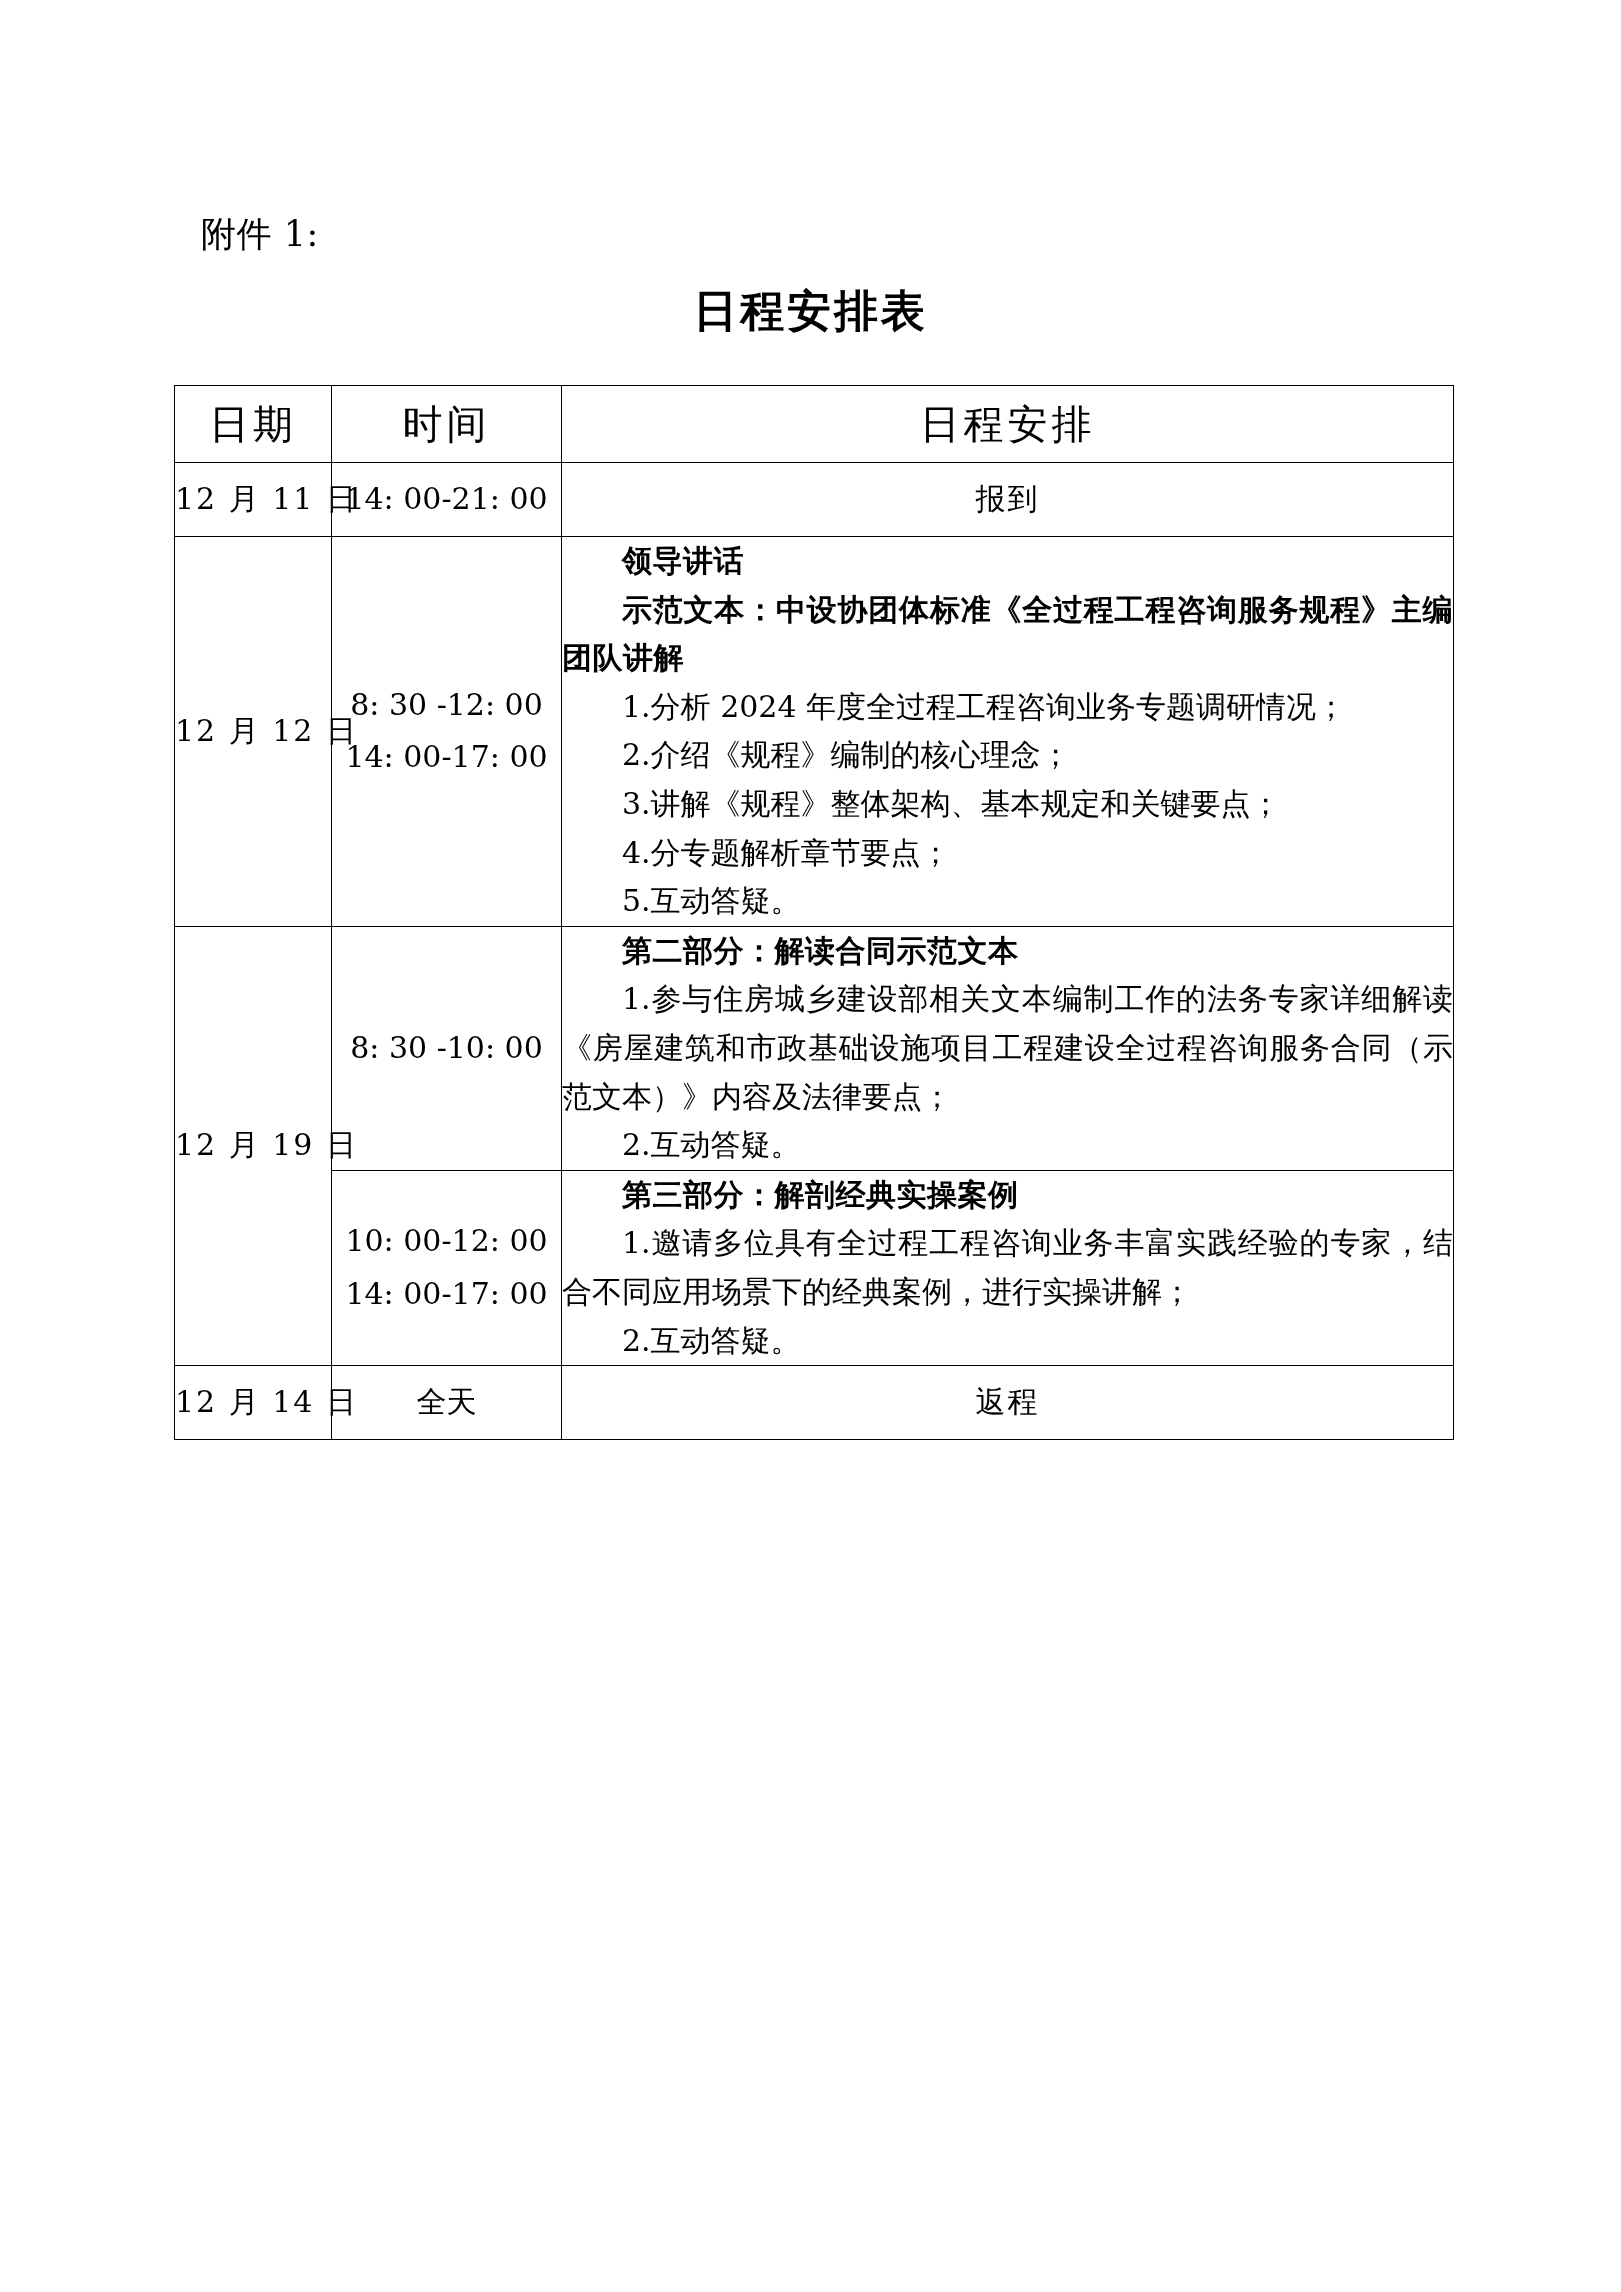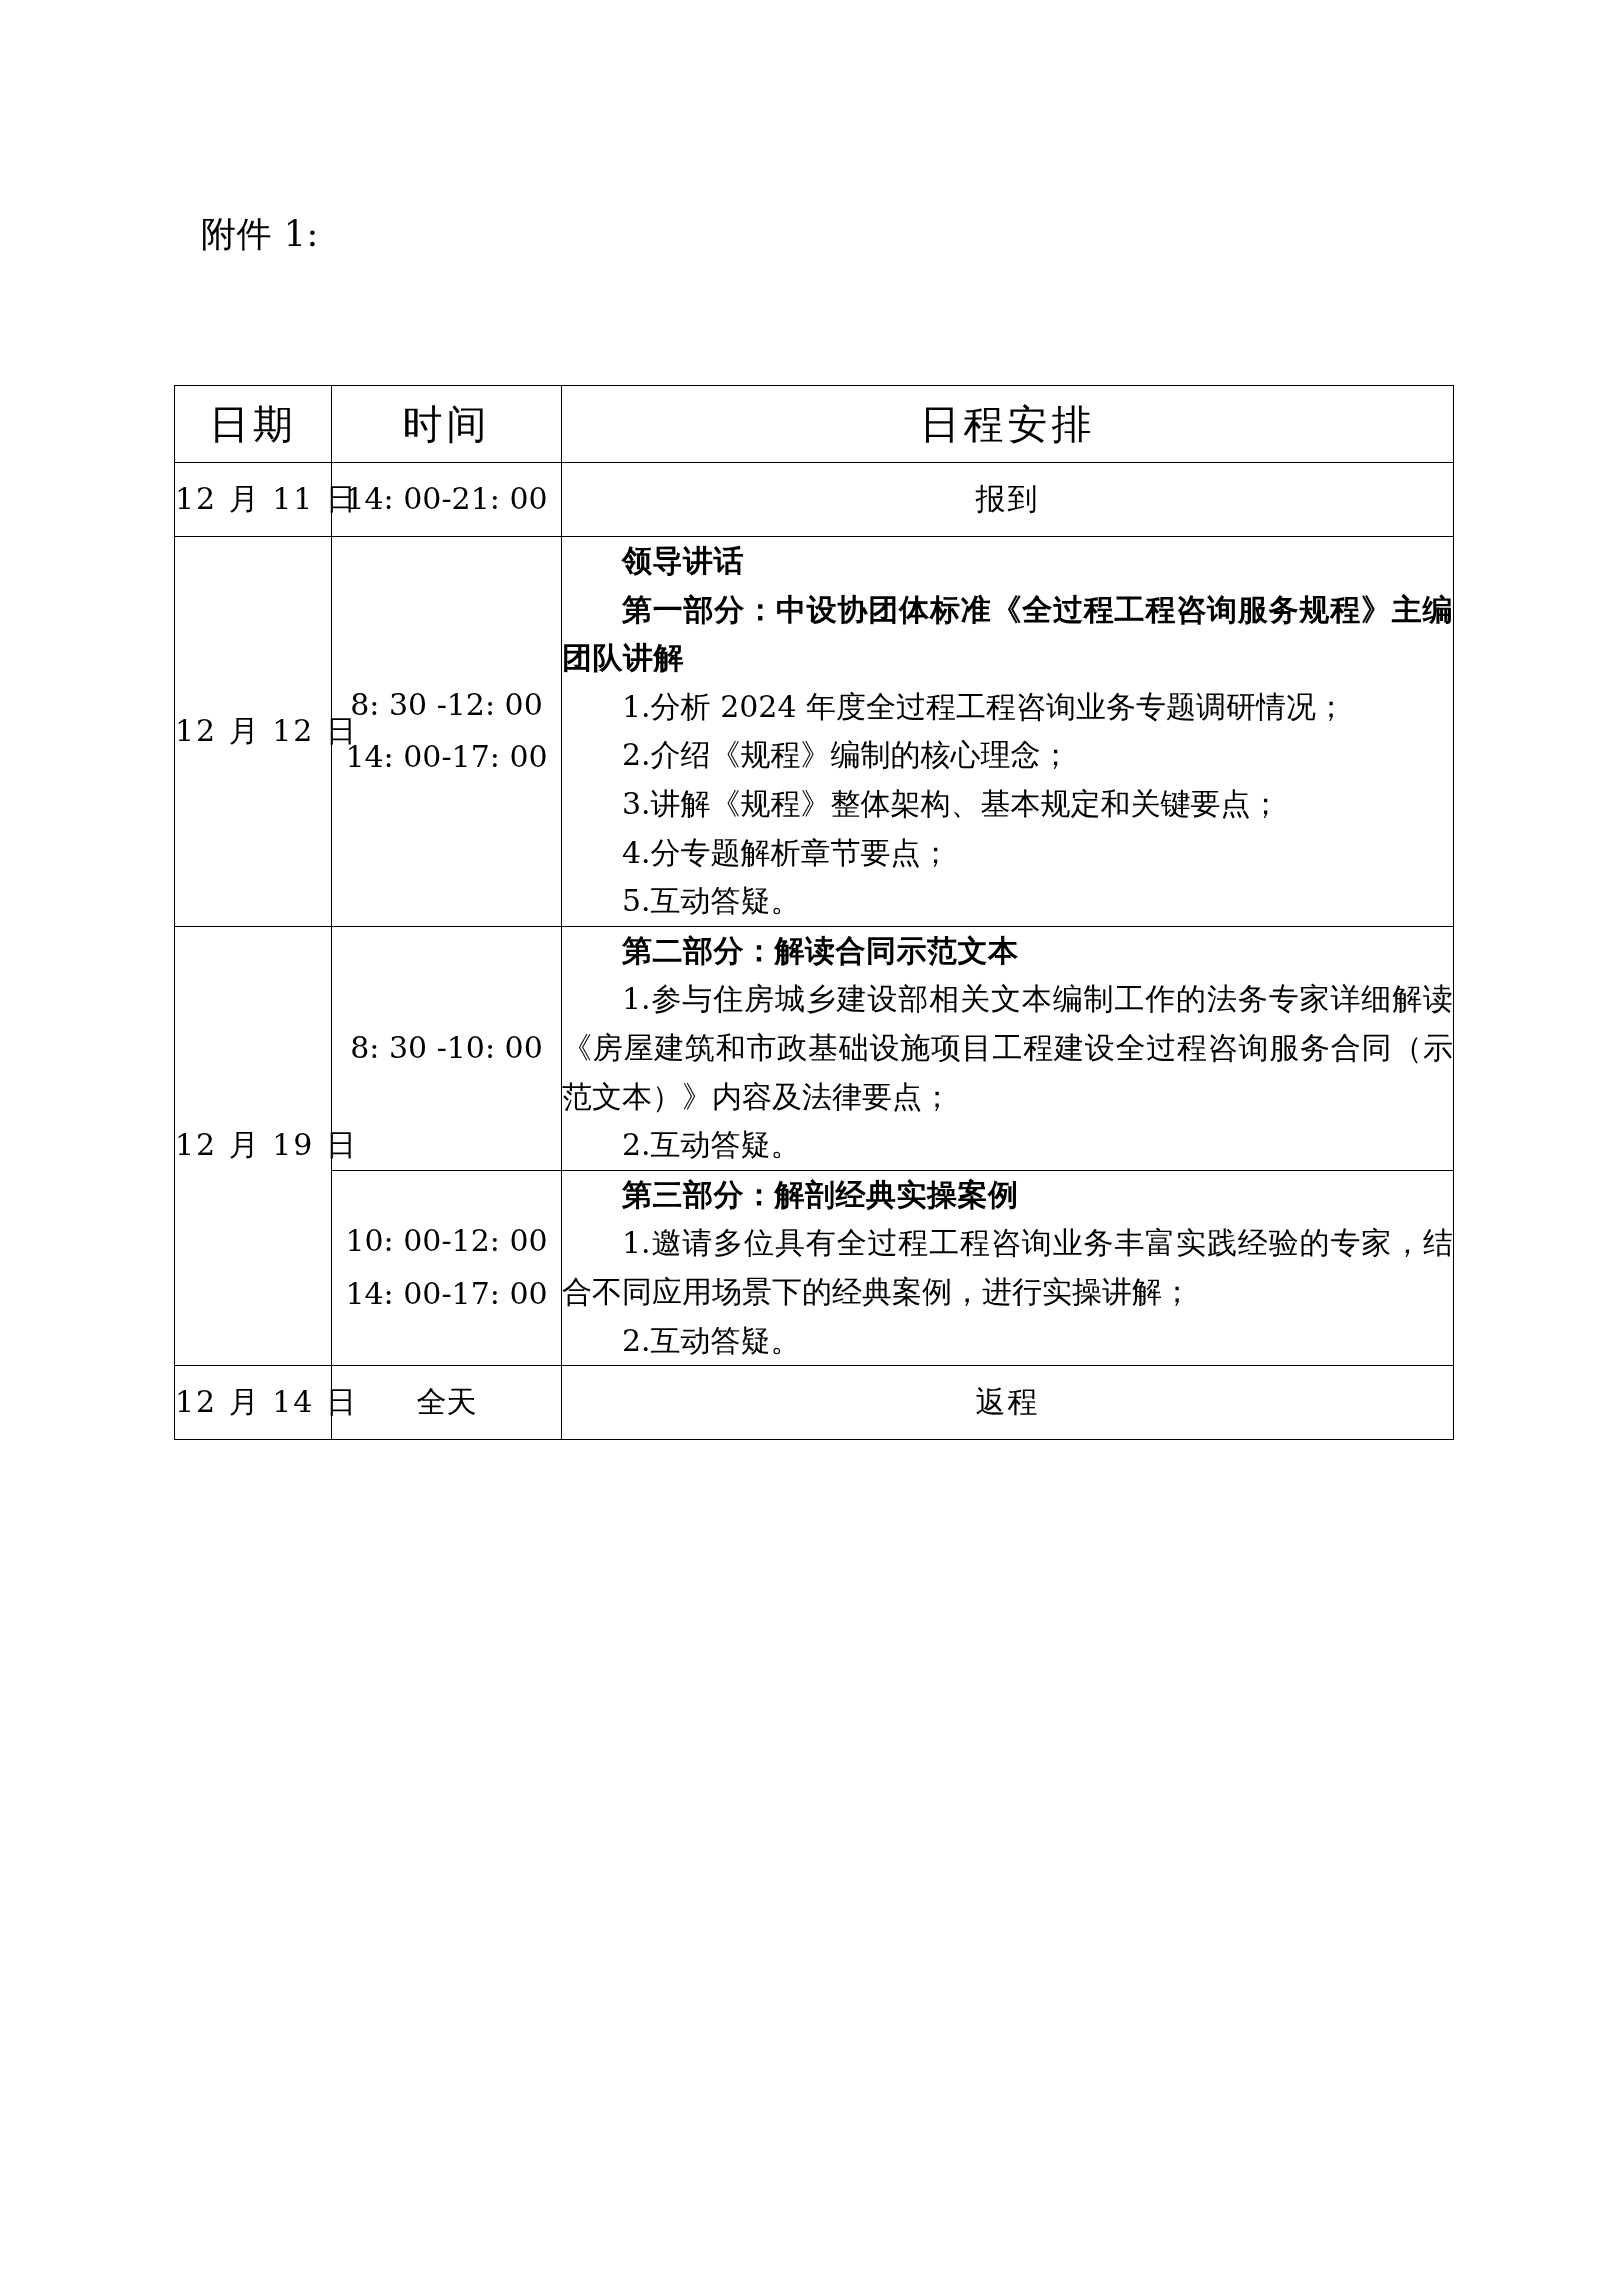--- a/index.html
+++ b/index.html
@@ -115,20 +115,21 @@
     font-family: "Liberation Serif", "DejaVu Serif", serif;
   }
 </style>
 </head>
 <body>
 
 <div class="page">
 
   <div class="attachment-label">附件 1:</div>
 
+  <div class="doc-title">日程安排表</div>
 
   <table class="schedule">
     <colgroup>
       <col class="c-date">
       <col class="c-time">
       <col class="c-agenda">
     </colgroup>
     <thead>
       <tr>
         <th class="hdr-cell">日期</th>
@@ -147,21 +148,21 @@
       </tr>
 
       <tr>
         <td class="date-cell">12 月 12 日</td>
         <td class="time-cell">
           <span class="tline">8: 30 -12: 00</span>
           <span class="tline">14: 00-17: 00</span>
         </td>
         <td class="agenda-cell">
           <p class="head">领导讲话</p>
-          <p class="head">第一部分：中设协团体标准《全过程工程咨询服务规程》主编团队讲解</p>
+          <p class="head">示范文本：中设协团体标准《全过程工程咨询服务规程》主编团队讲解</p>
           <p class="item">1.分析 2024 年度全过程工程咨询业务专题调研情况；</p>
           <p class="item">2.介绍《规程》编制的核心理念；</p>
           <p class="item">3.讲解《规程》整体架构、基本规定和关键要点；</p>
           <p class="item">4.分专题解析章节要点；</p>
           <p class="item">5.互动答疑。</p>
         </td>
       </tr>
 
       <tr>
         <td class="date-cell" rowspan="2">12 月 19 日</td>

